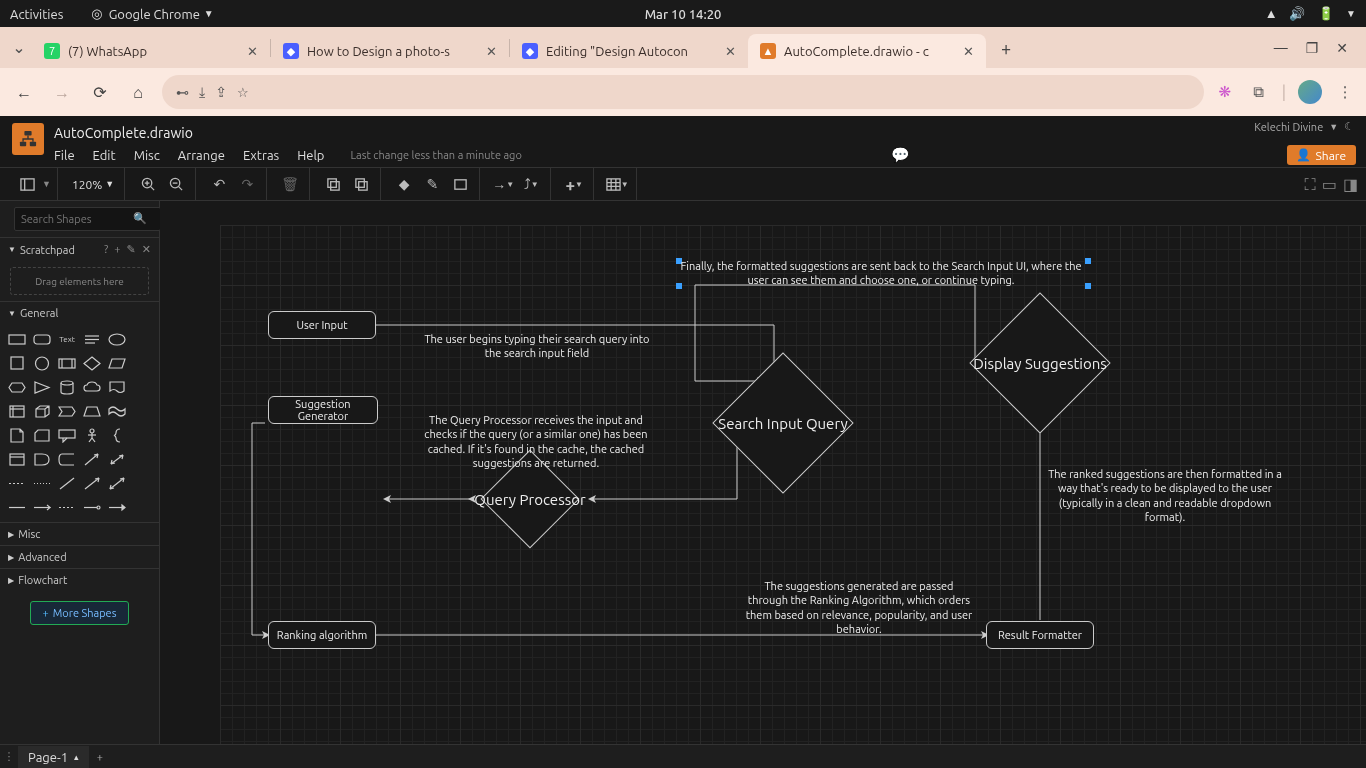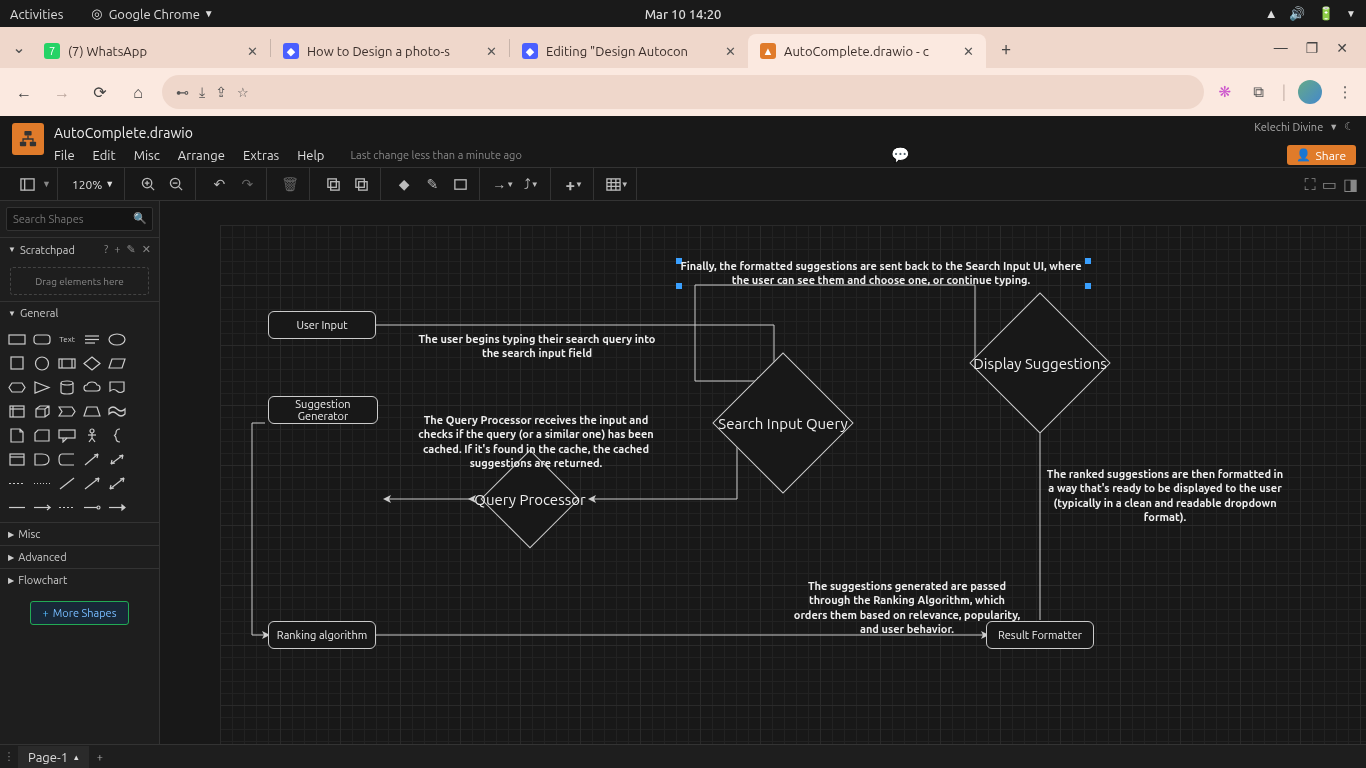--- a/index.html
+++ b/index.html
@@ -38,42 +38,42 @@
 .toolbar { height:34px; border-top:1px solid #333; border-bottom:1px solid #333; display:flex; align-items:center; padding:0 8px; gap:4px; }
 .tbgrp { display:flex; align-items:center; gap:2px; padding:0 6px; border-right:1px solid #333; height:100%; }
 .tbgrp:last-child { border-right:none; }
 .tbbtn { width:26px; height:26px; display:flex; align-items:center; justify-content:center; color:#bbb; font-size:14px; border-radius:3px; }
 .tbbtn svg { width:15px; height:15px; stroke:#bbb; fill:none; stroke-width:1.4; }
 .zoom { font-size:12px; color:#ddd; padding:0 4px; display:flex; align-items:center; gap:3px; }
 .tb-right { margin-left:auto; display:flex; gap:6px; color:#888; }
 .workarea { flex:1; display:flex; overflow:hidden; }
 .sidebar { width:160px; background:#1e1e1e; border-right:1px solid #333; display:flex; flex-direction:column; font-size:12px; }
 .searchshapes { margin:6px; position:relative; }
-.searchshapes input { width:100%; height:24px; background:#141414; border:1px solid #333; color:#ccc; padding:0 22px 0 6px; font-size:11px; border-radius:2px; }
+.searchshapes input { width:100%; height:24px; background:#141414; border:1px solid #333; color:#ccc; padding:0 22px 0 6px; font-size:11px; border-radius:2px;margin-left:8px; }
 .searchshapes .mag { position:absolute; right:6px; top:5px; color:#888; font-size:11px; }
 .sect { padding:5px 8px; font-size:11px; color:#ccc; border-top:1px solid #333; display:flex; align-items:center; gap:4px; }
 .sect .arrow { font-size:8px; }
 .sect .icons-r { margin-left:auto; display:flex; gap:6px; color:#888; font-size:11px; }
 .dropzone { margin:6px 10px; border:1px dashed #444; border-radius:3px; height:28px; display:flex; align-items:center; justify-content:center; font-size:10px; color:#888; }
 .palette { padding:6px 8px; display:grid; grid-template-columns:repeat(6,1fr); gap:6px; }
 .palette .sh { height:18px; display:flex; align-items:center; justify-content:center; }
 .palette .sh svg { width:18px; height:15px; stroke:#ccc; fill:none; stroke-width:1.2; }
 .moreshapes { margin:10px auto; padding:5px 12px; border:1px solid #2a5; color:#7bf; font-size:11px; background:#182838; border-radius:3px; display:flex; align-items:center; gap:4px; width:fit-content; }
 .canvas-wrap { flex:1; position:relative; background:#181818; overflow:hidden; }
 .grid { position:absolute; inset:24px 0 0 60px; background:
   linear-gradient(#2a2a2a 1px,transparent 1px) 0 0/60px 60px,
   linear-gradient(90deg,#2a2a2a 1px,transparent 1px) 0 0/60px 60px,
   linear-gradient(#222 1px,transparent 1px) 0 0/12px 12px,
   linear-gradient(90deg,#222 1px,transparent 1px) 0 0/12px 12px;
 }
 .node { position:absolute; border:1px solid #ccc; border-radius:6px; background:#181818; color:#eee; font-size:11px; display:flex; align-items:center; justify-content:center; text-align:center; padding:2px 6px; }
 .diamond { position:absolute; }
 .diamond .dshape { width:100%; height:100%; border:1px solid #ccc; transform:rotate(45deg); background:#181818; }
 .diamond .dlabel { position:absolute; inset:0; display:flex; align-items:center; justify-content:center; font-size:15px; color:#eee; text-align:center; }
-.annot { position:absolute; font-size:11px; color:#eee; text-align:center; line-height:1.3;font-weight:bold; }
+.annot { position:absolute; font-size:11px; color:#eee; text-align:center; line-height:1.3; }
 .sel-handle { position:absolute; width:6px; height:6px; background:#3aa0ff; }
 .pagebar { height:24px; background:#1e1e1e; border-top:1px solid #333; display:flex; align-items:center; font-size:11px; color:#ccc; }
 .pagebar .drag { width:18px; display:flex; align-items:center; justify-content:center; color:#888; }
 .pagebar .tab { min-width:auto; max-width:none; height:22px; background:#2a2a2a; padding:0 10px; border-radius:0; color:#ddd; gap:6px; }
 .pagebar .add { padding:0 8px; color:#aaa; }
 svg.wires { position:absolute; inset:0; width:100%; height:100%; pointer-events:none; }
 svg.wires path, svg.wires line { stroke:#ccc; stroke-width:1; fill:none; }
 svg.wires polygon { fill:#ccc; }
 </style>
 </head>
@@ -588,21 +588,21 @@
           <div class="dlabel" style="width:140px;left:-20px">Search Input Query</div>
       </div>
       <div class="diamond" style="left:830px; top:112px; width:100px; height:100px">
         <div class="dshape"></div>
           <div class="dlabel" style="width:140px;left:-20px">Display Suggestions</div>
       </div>
 
       <div class="annot" style="left:520px; top:58px; width:402px">Finally, the formatted suggestions are sent back to the Search Input UI, where the user can see them and choose one, or continue typing.</div>
       <div class="annot" style="left:257px; top:131px; width:240px">The user begins typing their search query into the search input field</div>
       <div class="annot" style="left:252px; top:212px; width:248px">The Query Processor receives the input and checks if the query (or a similar one) has been cached. If it's found in the cache, the cached suggestions are returned.</div>
-      <div class="annot" style="left:632px; top:378px; width:230px">The suggestions generated are passed through the Ranking Algorithm, which orders them based on relevance, popularity, and user behavior.</div>
+      <div class="annot" style="left:584px; top:378px; width:230px">The suggestions generated are passed through the Ranking Algorithm, which orders them based on relevance, popularity, and user behavior.</div>
       <div class="annot" style="left:885px; top:266px; width:240px">The ranked suggestions are then formatted in a way that's ready to be displayed to the user (typically in a clean and readable dropdown format).</div>
     </div>
   </div>
 
   <div class="pagebar">
     <div class="drag">⋮</div>
     <div class="tab">
       <span>Page-1</span>
       <span style="font-size:9px">▴</span>
     </div>

